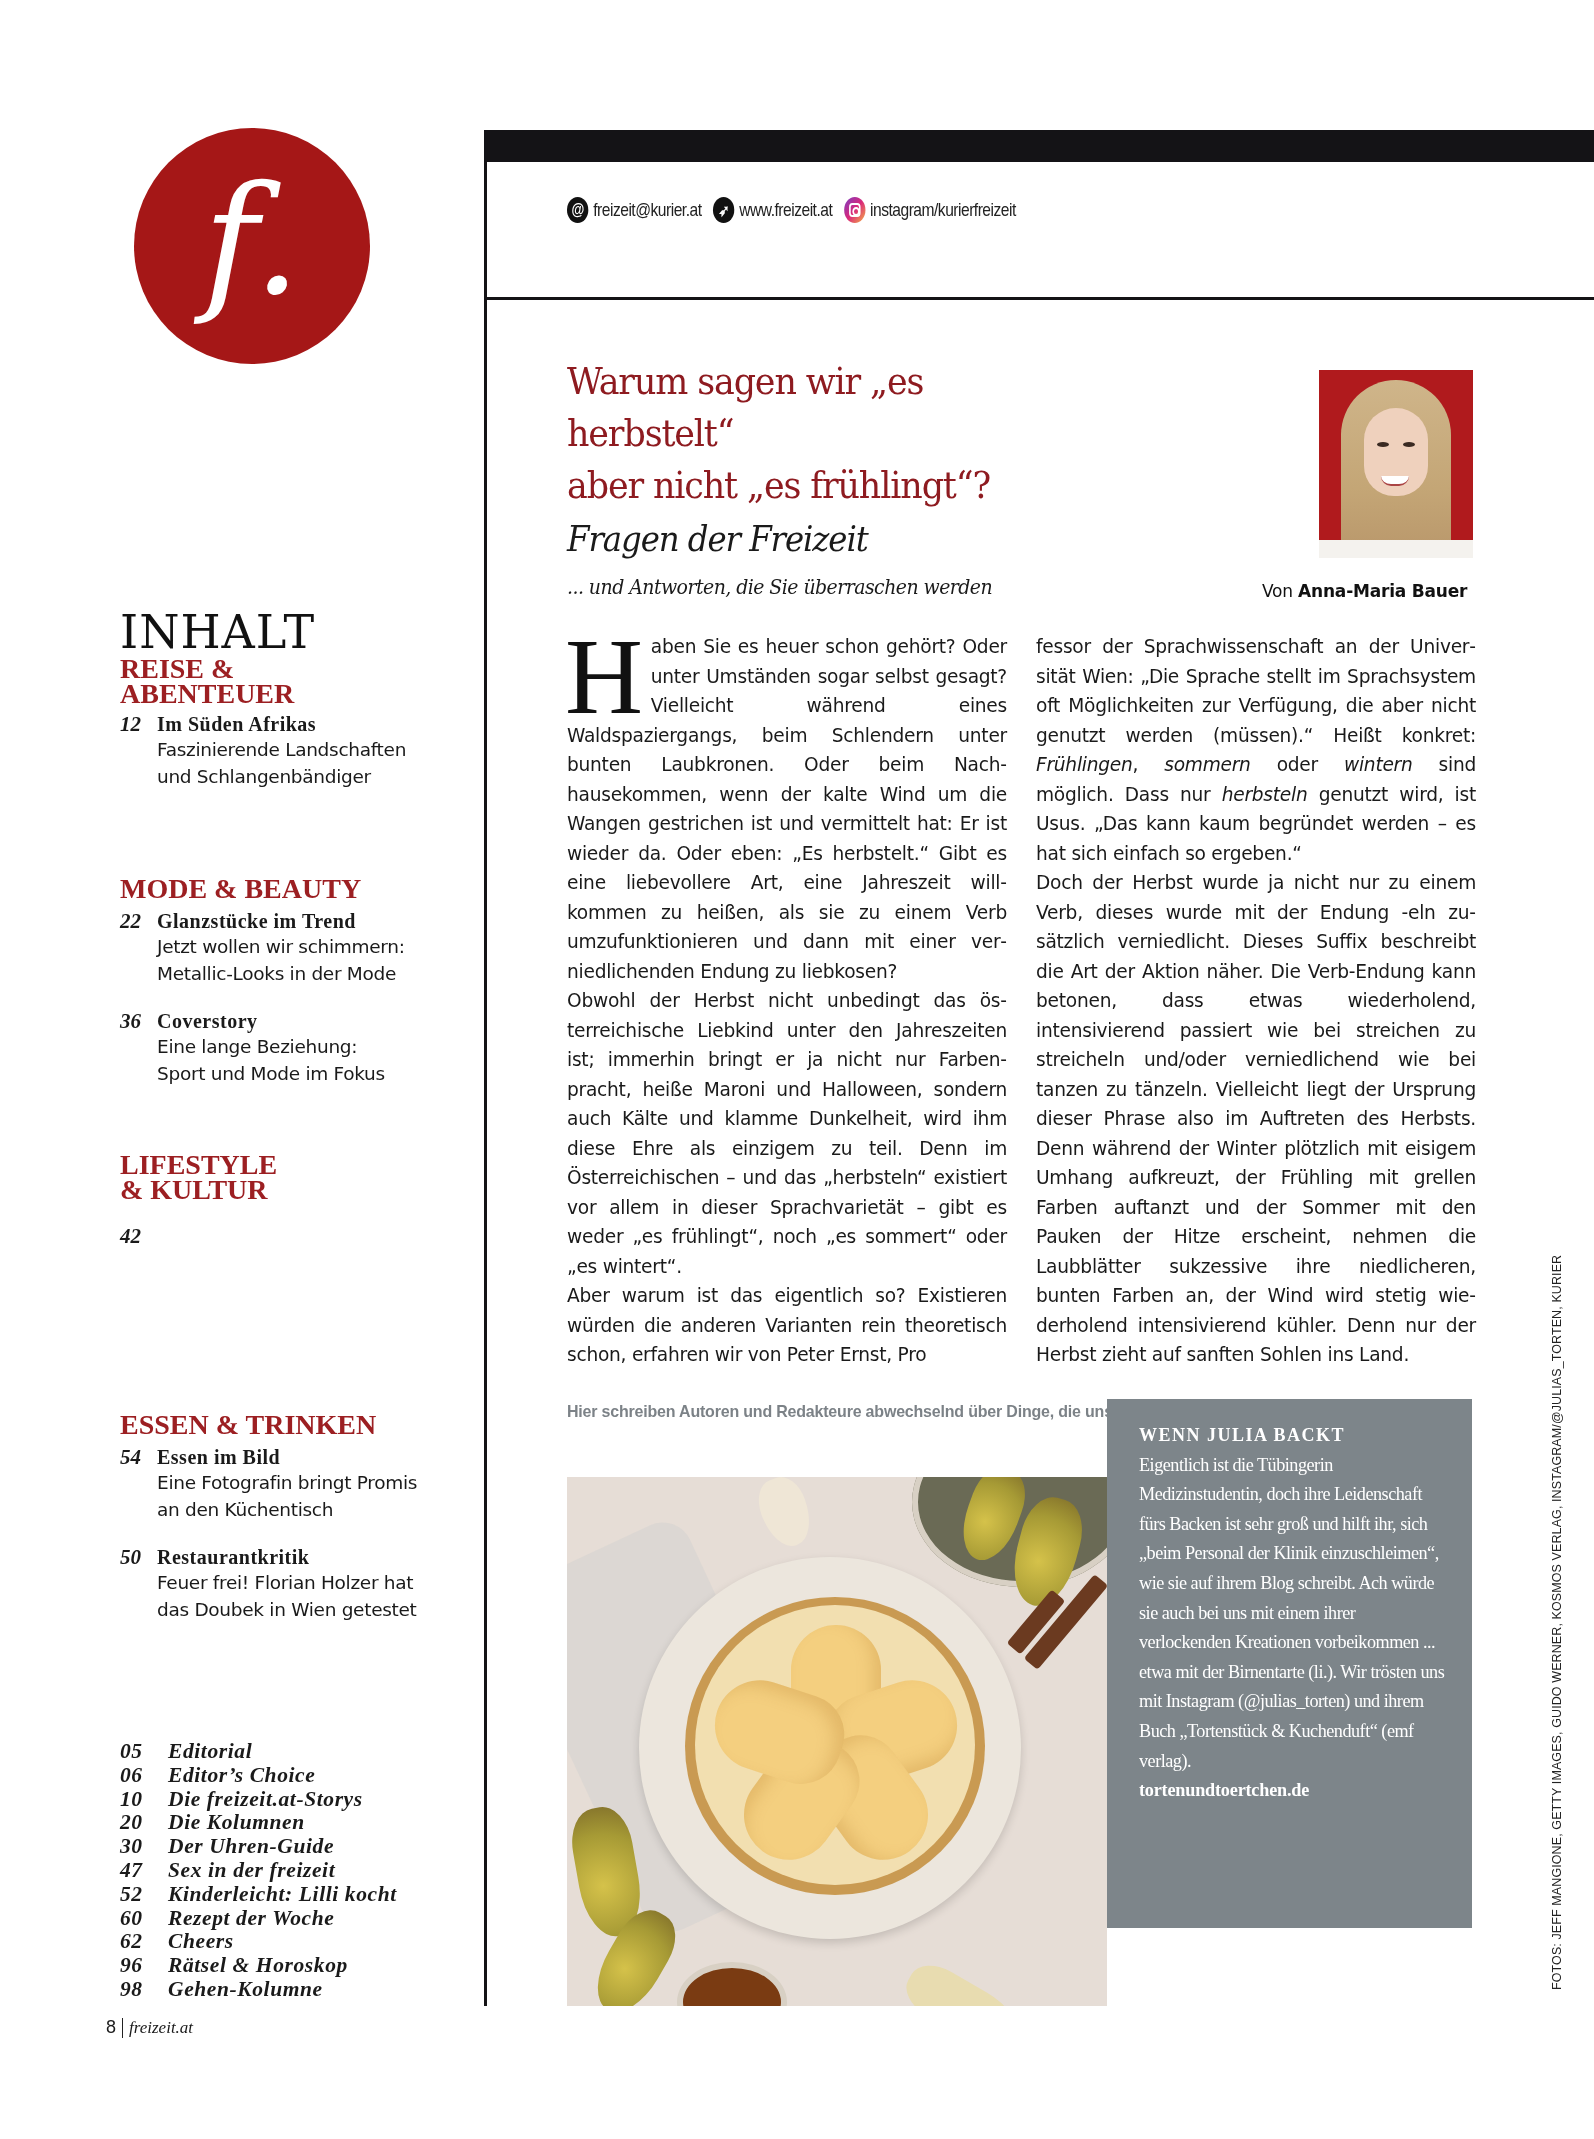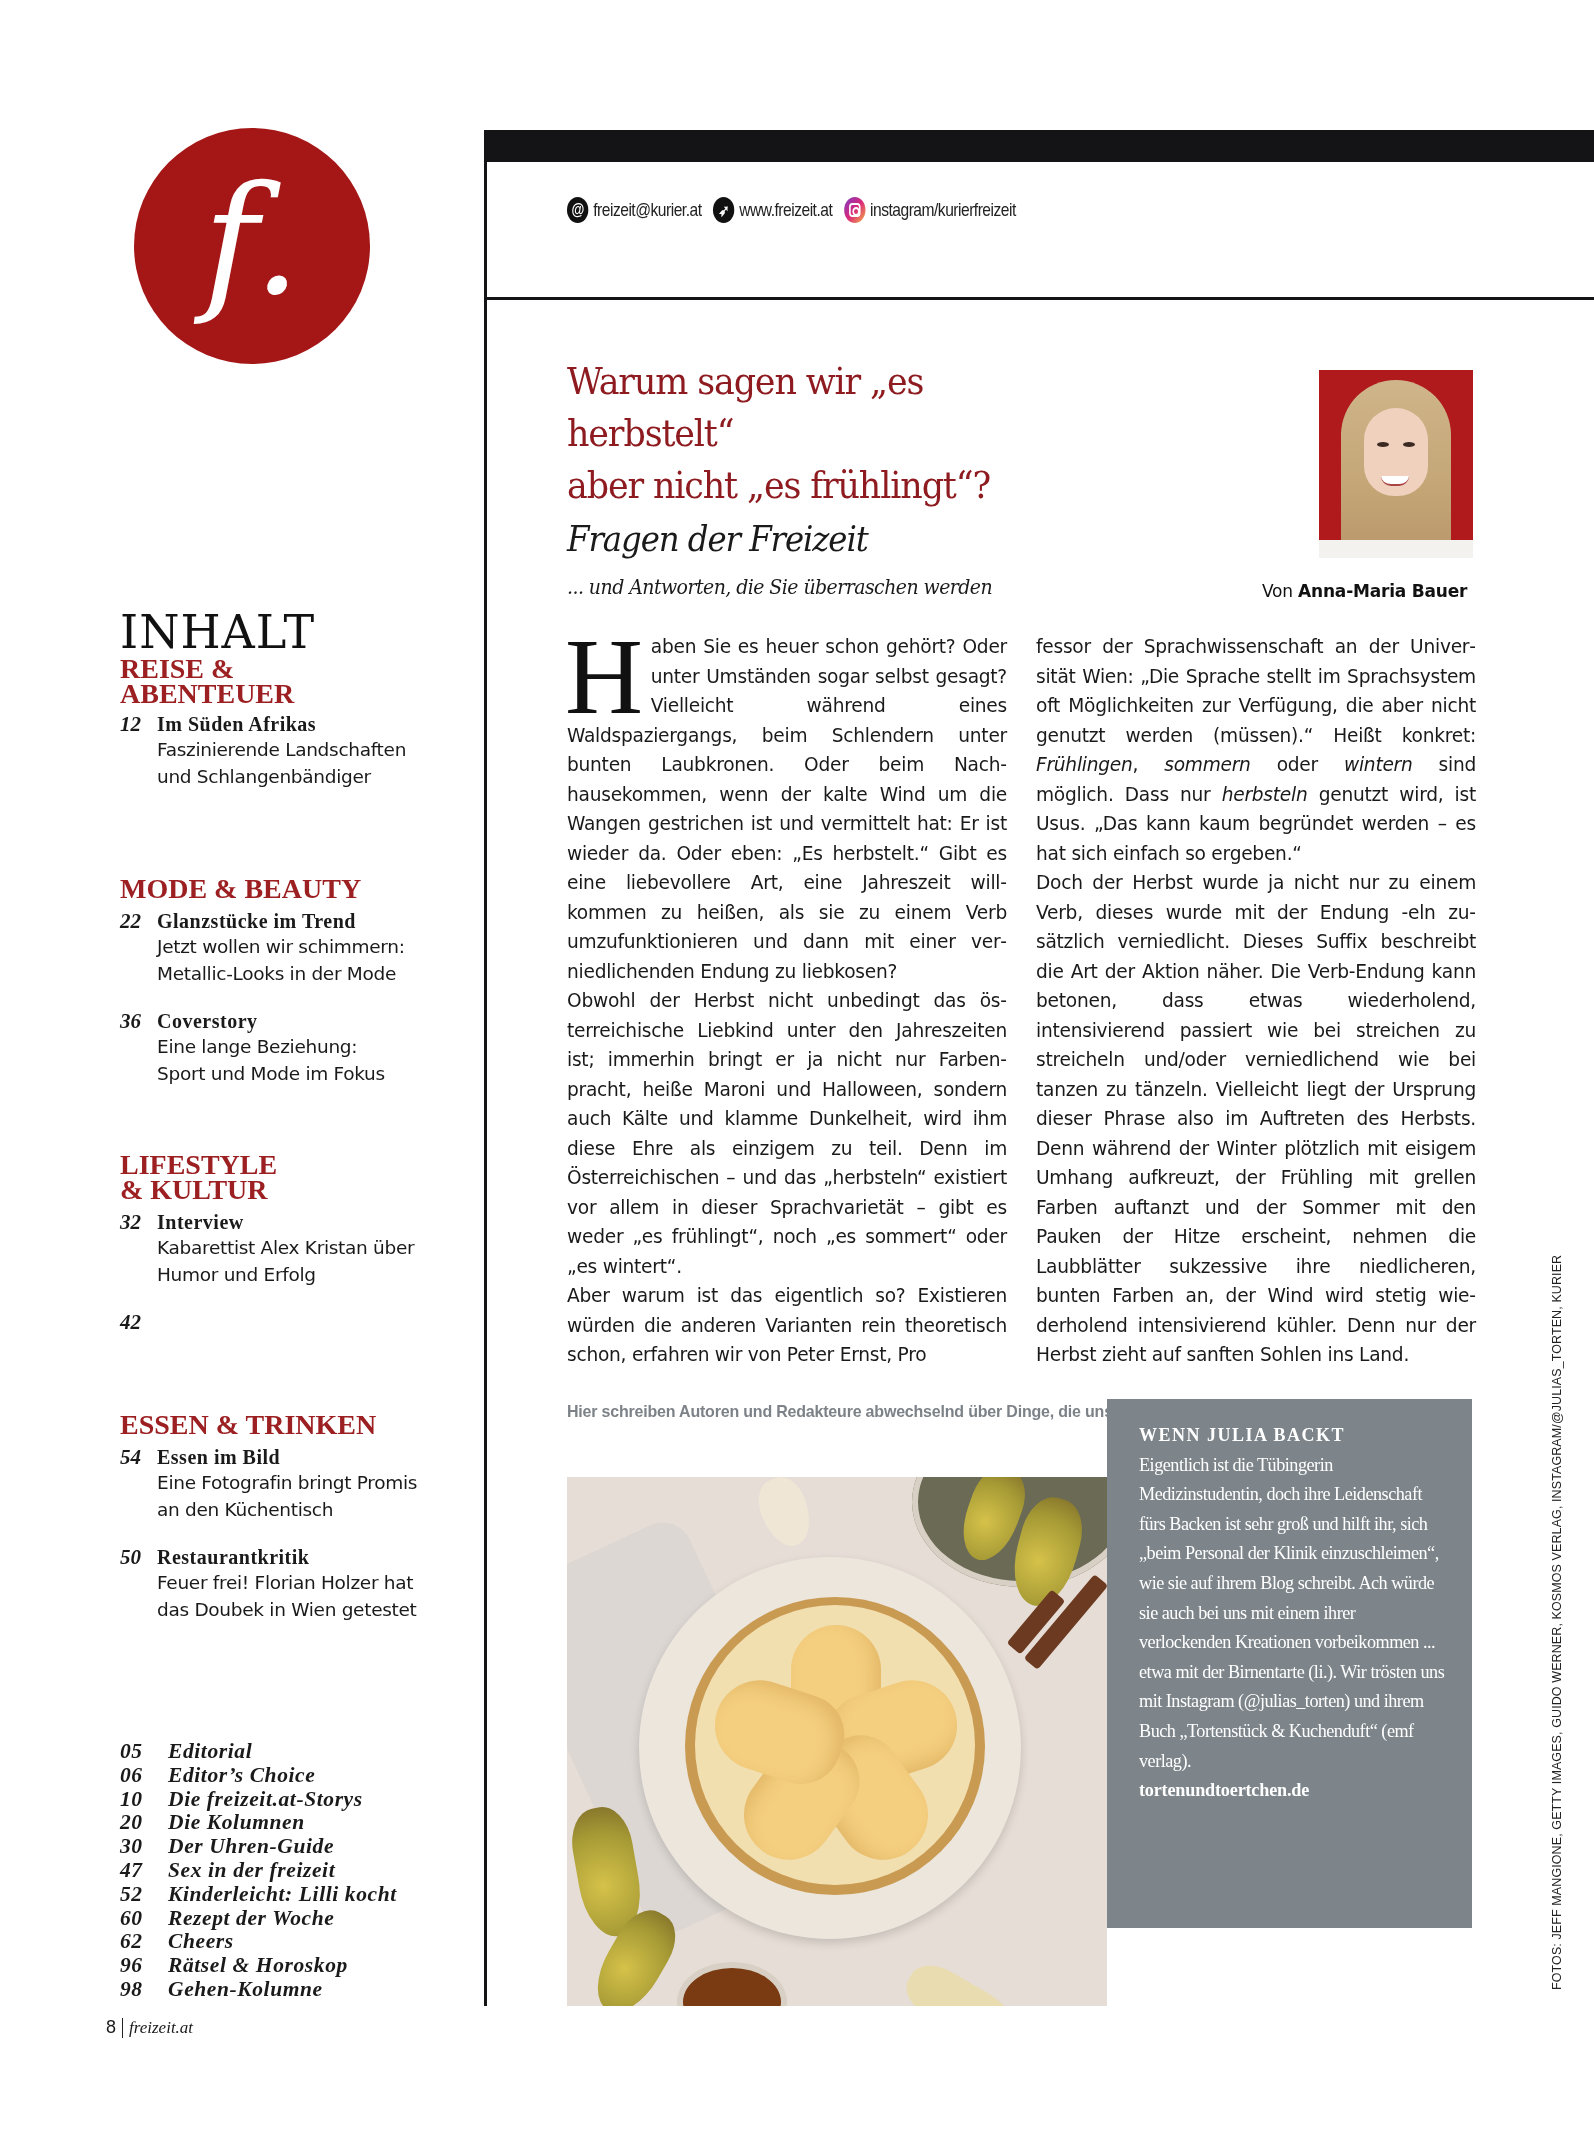--- a/index.html
+++ b/index.html
@@ -140,28 +140,20 @@
       <div class="toc-desc">Eine lange Beziehung:</div>
       <div class="toc-desc">Sport und Mode im Fokus</div>
     </div>
   </div>
 </div>
 
 <div class="toc" style="top:1152px;">
   <div class="toc-head">
     <div>LIFESTYLE</div>
     <div>&amp; KULTUR</div>
-  </div>
-  <div class="toc-entry">
-    <div class="toc-num">32</div>
-    <div class="toc-body">
-      <div class="toc-title">Interview</div>
-      <div class="toc-desc">Kabarettist Alex Kristan über</div>
-      <div class="toc-desc">Humor und Erfolg</div>
-    </div>
   </div>
   <div class="toc-entry" style="margin-top:22px;">
     <div class="toc-num">42</div>
   </div>
 </div>
 
 <div class="toc" style="top:1412px;">
   <div class="toc-head">ESSEN &amp; TRINKEN</div>
   <div class="toc-entry">
     <div class="toc-num">54</div>

